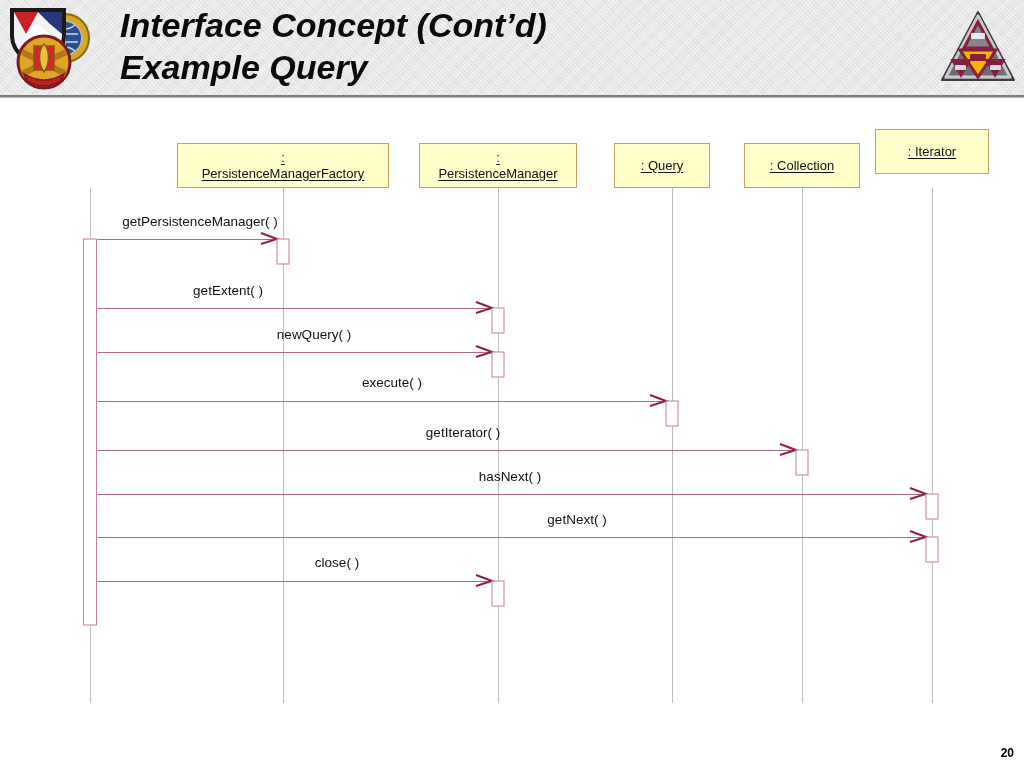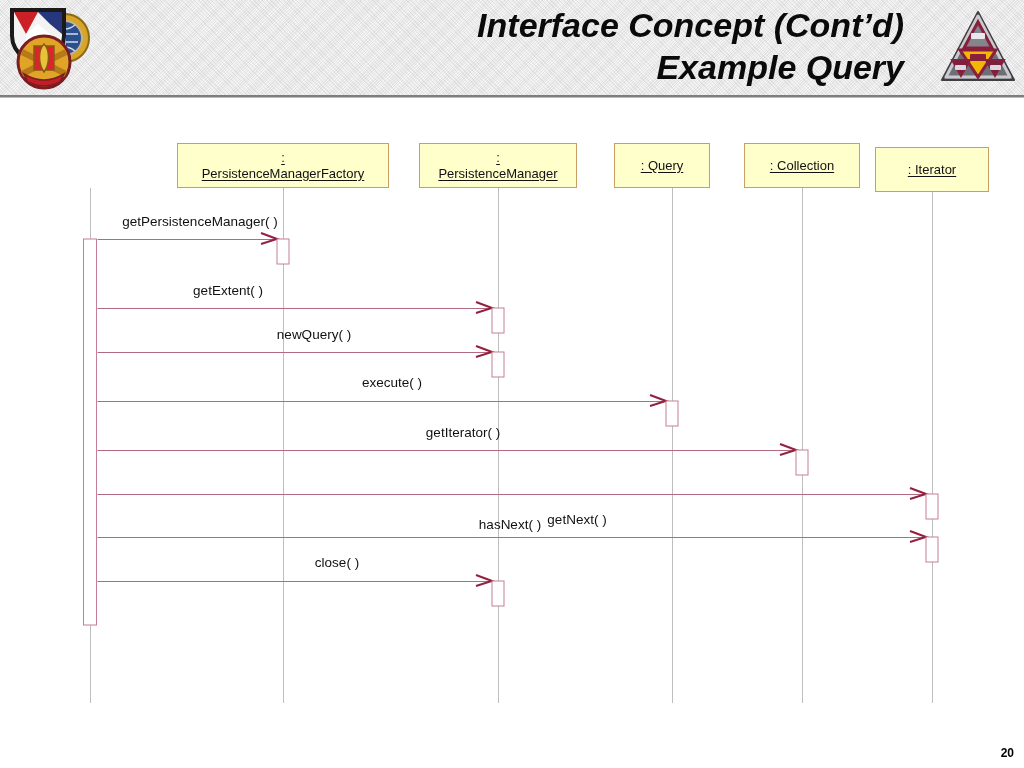--- a/index.html
+++ b/index.html
@@ -12,21 +12,21 @@
   .slide-header{
     position:absolute;left:0;top:0;width:1024px;height:95px;
     background-color:#e7e7e7;
     background-image:
       repeating-linear-gradient(45deg, rgba(0,0,0,.05) 0 1px, transparent 1px 3px),
       repeating-linear-gradient(135deg, rgba(255,255,255,.55) 0 1px, transparent 1px 2px);
     border-bottom:2px solid #7d7d7d;
     box-shadow:0 1px 0 #bdbdbd;
   }
   .title-block{
-    position:absolute;left:120px;right:120px;top:4px;text-align:right;
+    position:absolute;left:120px;right:120px;top:4px;text-align:left;
     font-weight:bold;font-style:italic;color:#0a0a0a;
   }
   .title-line1{font-size:34px;line-height:42px;}
   .title-line2{font-size:34px;line-height:42px;}
   .logo{position:absolute;}
   .logo-left{left:8px;top:4px;}
   .logo-right{right:8px;top:8px;}
   
   .diagram{position:absolute;left:0;top:0;width:1024px;height:768px;}
   .diagram svg{position:absolute;left:0;top:0;}
@@ -136,26 +136,26 @@
     <div class="lifebox" style="left: 419px; top: 143px; width: 158px; height: 45px;">
       <div class="bl">:</div>
       <div class="bl">PersistenceManager</div>
     </div>
     <div class="lifebox" style="left: 614px; top: 143px; width: 96px; height: 45px; text-align: center;">
       <div class="bl">: Query</div>
     </div>
     <div class="lifebox" style="left: 744px; top: 143px; width: 116px; height: 45px;">
       <div class="bl">: Collection</div>
     </div>
-    <div class="lifebox" style="left: 875px; top: 147px; width: 114px; height: 45px;">
+    <div class="lifebox" style="left: 875px; top: 129px; width: 114px; height: 45px;">
       <div class="bl">: Iterator</div>
     </div>
     <div class="msg-label" style="left: 200px; top: 214px;">getPersistenceManager( )</div>
     <div class="msg-label" style="left: 228px; top: 283px;">getExtent( )</div>
     <div class="msg-label" style="left: 314px; top: 327px;">newQuery( )</div>
     <div class="msg-label" style="left: 392px; top: 375px;">execute( )</div>
     <div class="msg-label" style="left: 447px; top: 425px; margin-left: 16px;">getIterator( )</div>
-    <div class="msg-label" style="left: 510px; top: 469px; margin-top: 48px;">hasNext( )</div>
+    <div class="msg-label" style="left: 510px; top: 469px;">hasNext( )</div>
     <div class="msg-label" style="left: 577px; top: 512px;">getNext( )</div>
     <div class="msg-label" style="left: 337px; top: 555px;">close( )</div>
   </div>
 
 <div class="page-number">20</div>
 
 </body></html>

